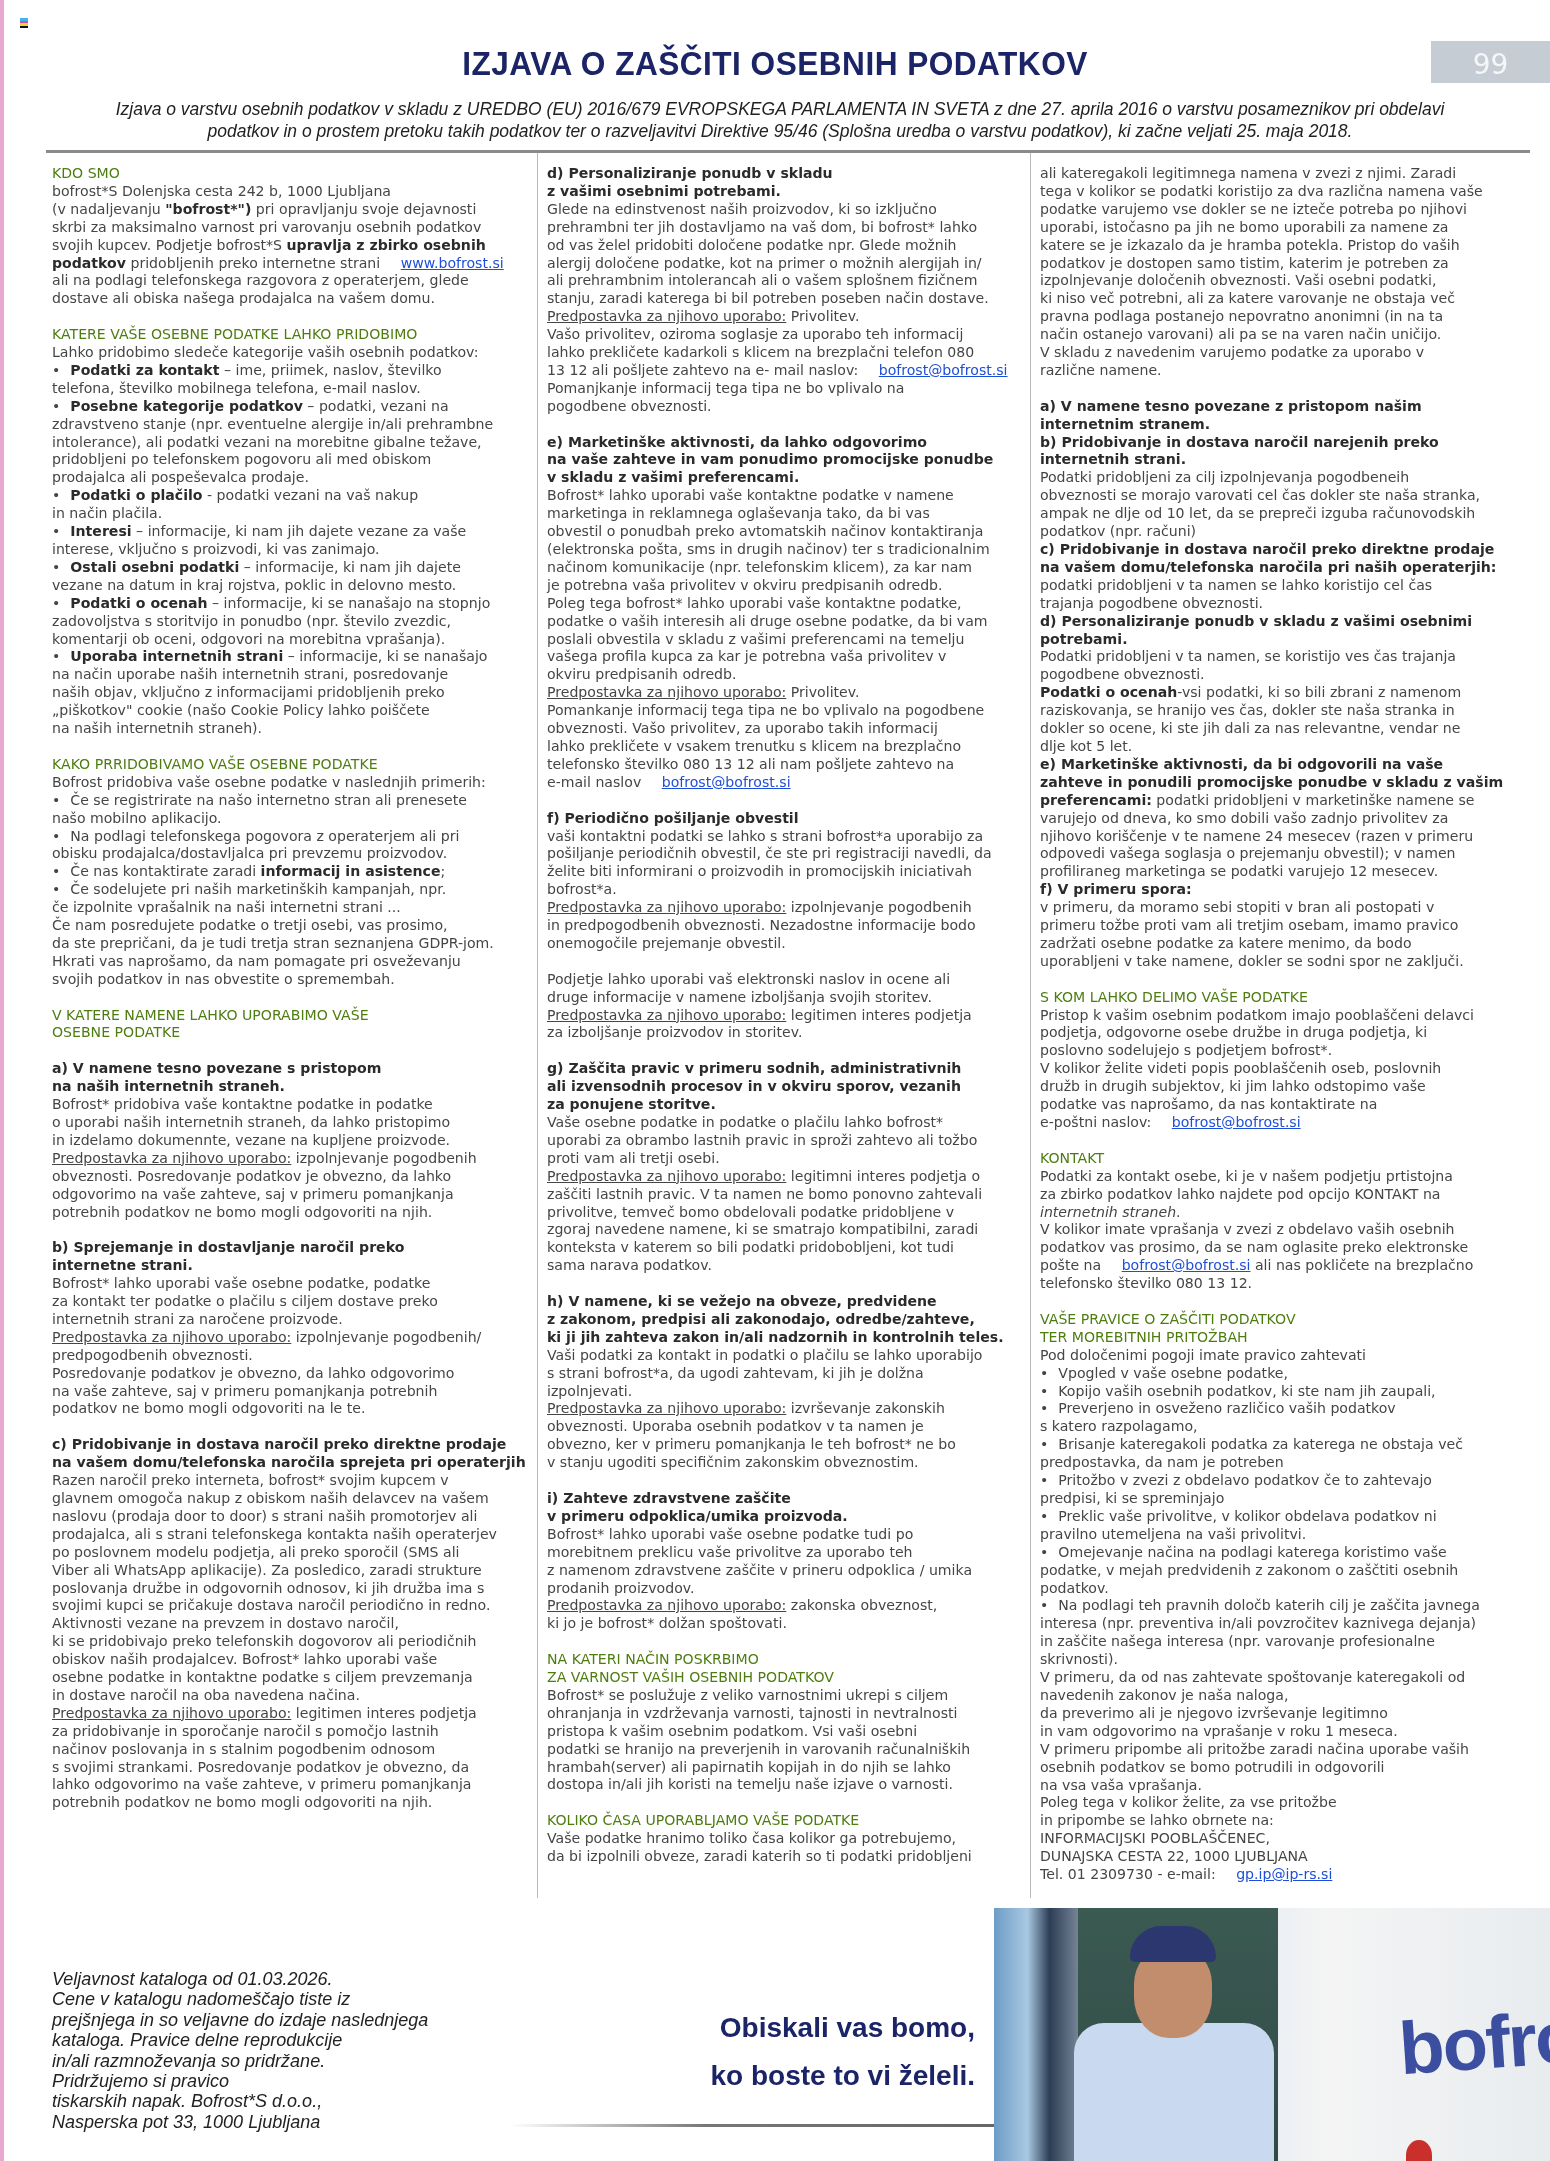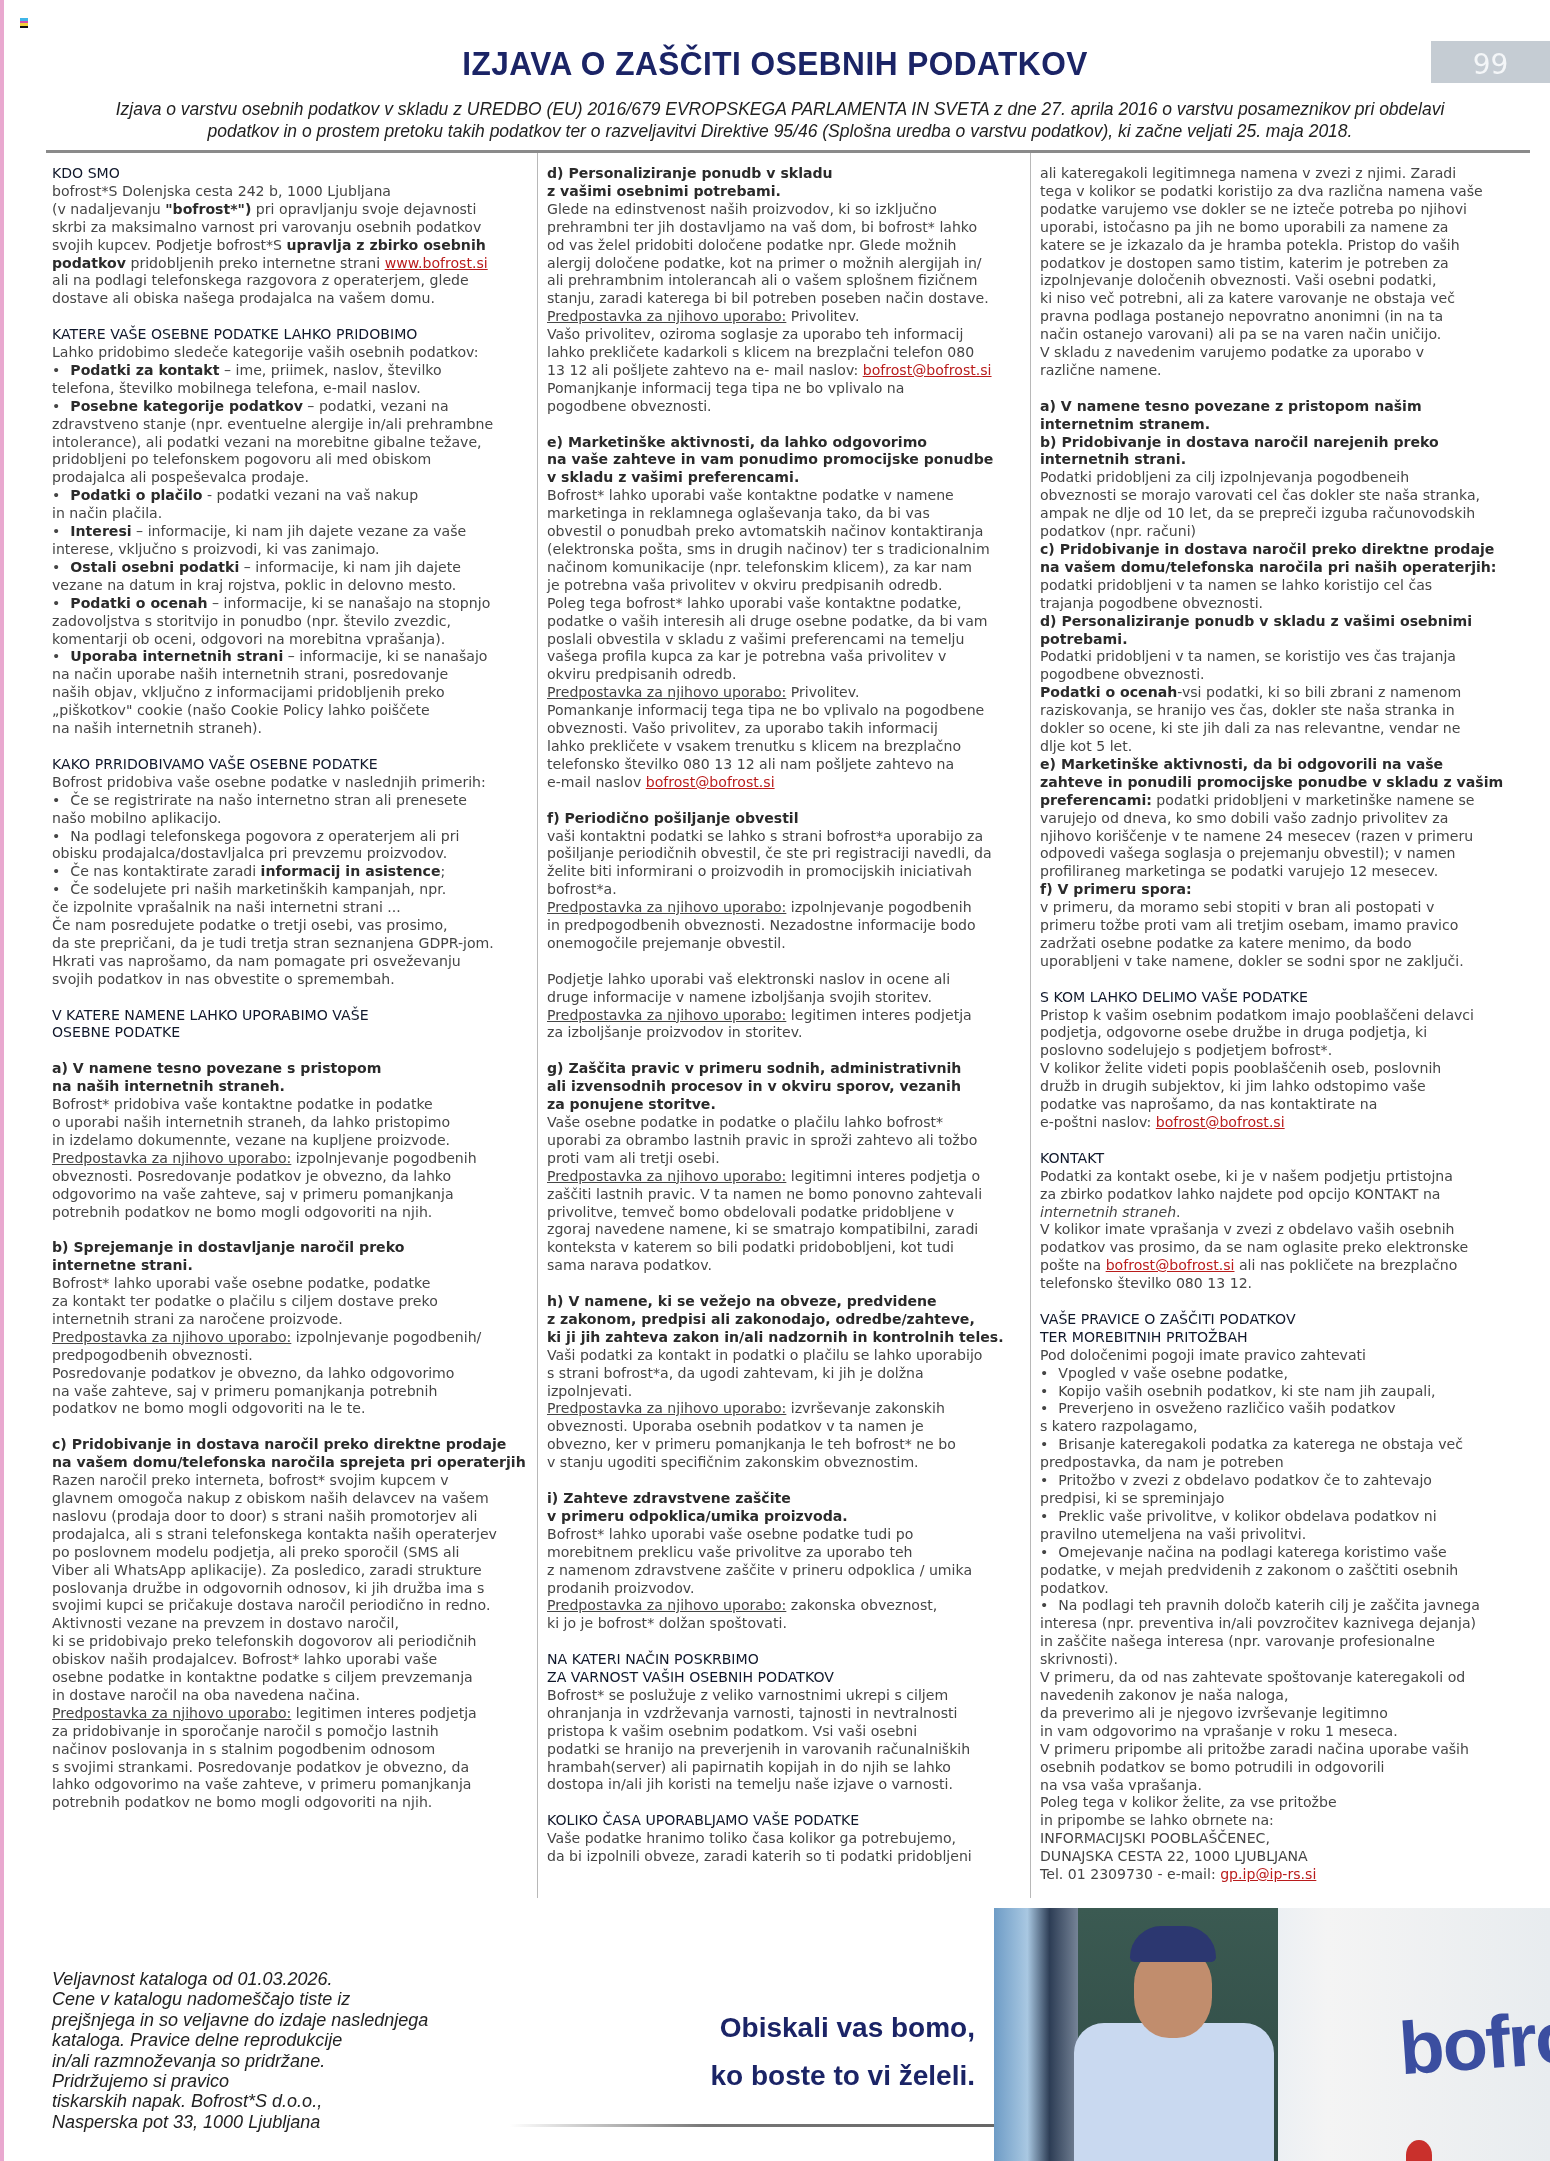--- a/index.html
+++ b/index.html
@@ -14,24 +14,24 @@
   .page-num { position: absolute; left: 1431px; top: 41px; width: 119px; height: 42px; background: #c5ccd3;
               color: #f4f6f8; font-size: 28px; text-align: center; line-height: 48px; font-family: "DejaVu Sans", sans-serif; }
   .subtitle { position: absolute; left: 40px; width: 1480px; top: 98px; text-align: center;
               font-family: "Liberation Sans", sans-serif; font-style: italic; font-size: 17.5px; line-height: 22px; color: #222; }
   .rule { position: absolute; left: 46px; top: 150px; width: 1484px; height: 3px; background: #8a8a8a; }
   .col { position: absolute; top: 165px; font-family: "DejaVu Sans", sans-serif; font-size: 14.1px; line-height: 17.9px; color: #454545; }
   .col1 { left: 52px; width: 480px; }
   .col2 { left: 547px; width: 480px; }
   .col3 { left: 1040px; width: 495px; }
   .vline { position: absolute; top: 153px; width: 1px; background: #b8b8b8; }
-  .h { color: #0f172a; font-weight: 500; text-transform: none; }
+  .h { color: #4d7c0f; font-weight: 500; text-transform: none; }
   .b { font-weight: bold; color: #2b2b2b; }
   .u { text-decoration: underline; }
-  .link { color: #b91c1c; text-decoration: underline; }
+  .link { color: #1d4ed8; text-decoration: underline; margin-left: 16px; }
   .gap { height: 17.9px; }
   .it { font-style: italic; }
   .bullet::before { content: "\2022"; margin-right: 10px; }
   .footer-note { position: absolute; left: 52px; top: 1956px; width: 440px; font-family: "Liberation Sans", sans-serif;
                  font-style: italic; font-size: 18px; line-height: 20.4px; color: #222; margin-top: 13px; }
   .slogan { position: absolute; left: 520px; top: 2004px; width: 455px; text-align: right;
             font-family: "Liberation Sans", sans-serif; font-weight: 900; font-size: 28px; line-height: 48px; color: #1b2466; }
   .slogan-line { position: absolute; left: 510px; top: 2124px; width: 485px; height: 3px; background: linear-gradient(to right, #ffffff, #777 40%, #666); }
   .photo { position: absolute; left: 994px; top: 1908px; width: 556px; height: 253px; overflow: hidden;
            background: linear-gradient(90deg, #6e9cc6 0%, #a9c8e2 6%, #2d3d55 10%, #d7e2ef 22%, #c6d6e8 36%, #e9eef3 48%, #f4f4f4 60%, #e8ecef 100%); }

